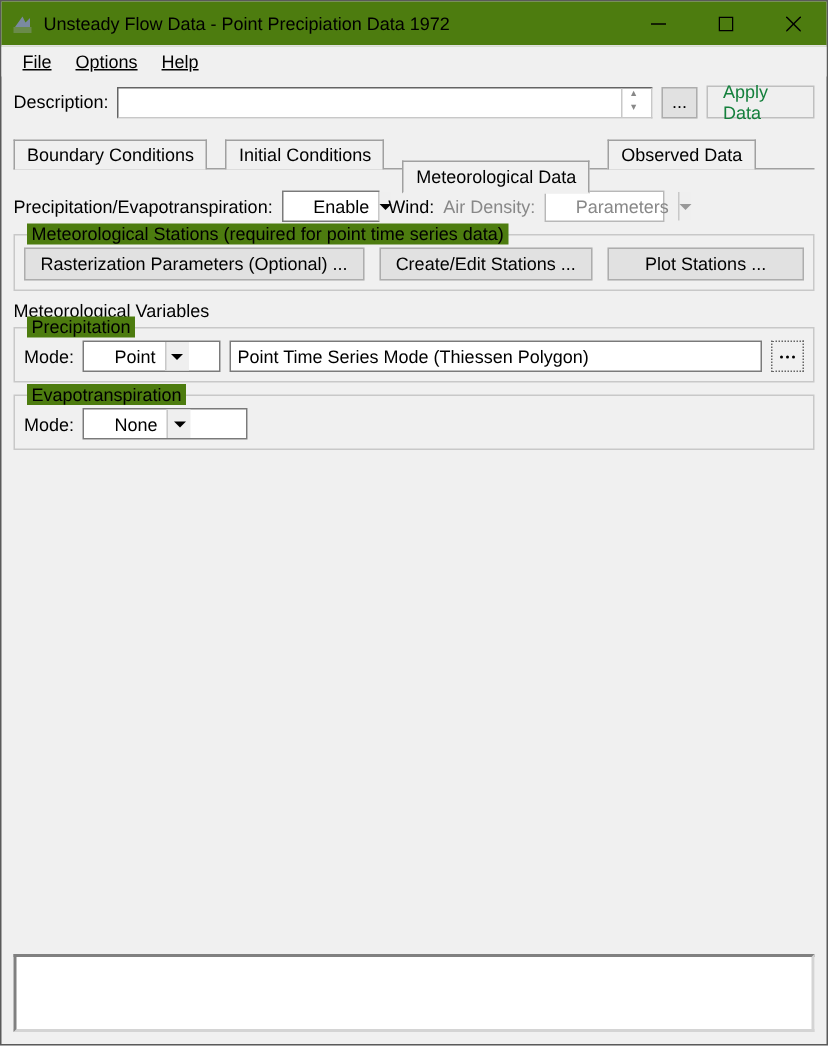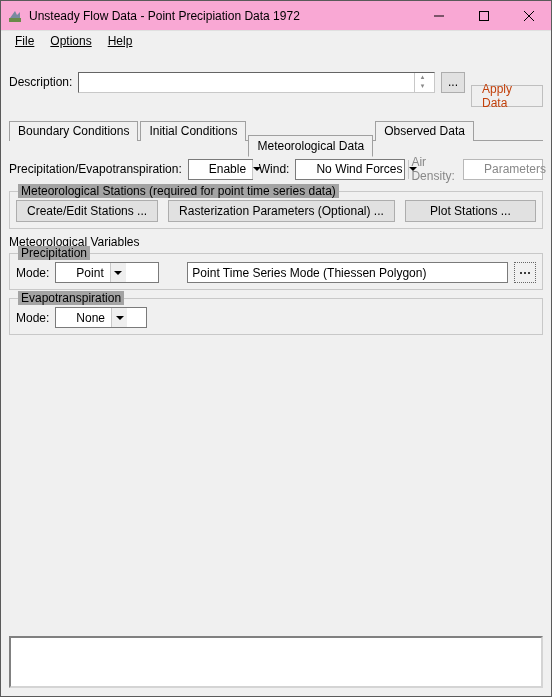--- a/index.html
+++ b/index.html
@@ -5,21 +5,21 @@
   * { box-sizing: border-box; font-family: "Segoe UI", Tahoma, sans-serif; font-size: 12px; }
   html, body { margin: 0; padding: 0; }
   .window {
     width: 552px; height: 697px;
     background: #f0f0f0;
     border: 1px solid #5a5a5a;
     display: flex; flex-direction: column;
     position: relative;
   }
   .titlebar {
-    height: 30px; background: #f9a8d4;
+    height: 30px; background: #4d7c0f;
     display: flex; align-items: center;
     border-bottom: 1px solid #e0e0e0;
     padding-left: 6px;
   }
   .titlebar-icon {
     width: 16px; height: 16px; margin-right: 6px;
     display: inline-flex; align-items: center; justify-content: center;
   }
   .titlebar-text { flex: 1; color: #000; }
   .titlebar-buttons { display: flex; }
@@ -55,27 +55,27 @@
   }
   .spinner span{
     flex:1; font-size:7px; line-height:1; text-align:center; color:#888;
   }
   .btn {
     background: #e1e1e1; border: 1px solid #adadad;
     height: 22px; padding: 0 10px;
     display: inline-flex; align-items: center; justify-content: center;
   }
   .btn.small { height: 21px; padding: 0 6px; min-width: 22px; }
-  .btn.disabled { color: #c2410c; background:#efefef; border-color:#bfbfbf;margin-top:28px; }
+  .btn.disabled { color: #15803d; background:#efefef; border-color:#bfbfbf; }
   .tabs {
     display: flex; align-items: flex-end;
     border-bottom: 1px solid #a0a0a0;
     margin-top: 8px;
     height: 22px;
-    gap: 2px;
+    gap: 12px;
   }
   .tab {
     border: 1px solid #a0a0a0;
     border-bottom: none;
     padding: 2px 8px 3px 8px;
     background: #f0f0f0;
     position: relative;
     top: 1px;
     color:#000;
   }
@@ -107,29 +107,29 @@
   }
   .label-disabled { color:#888; }
   .groupbox {
     border: 1px solid #c8c8c8;
     margin-top: 8px;
     padding: 8px 6px 6px 6px;
     position: relative;
   }
   .groupbox-title {
     position: absolute; top: -8px; left: 8px;
-    background: #a3a3a3; padding: 0 3px;
+    background: #4d7c0f; padding: 0 3px;
   }
   .station-btns { display:flex; gap:10px; }
   .station-btns .btn { flex:1; white-space:nowrap; }
   .section-label { margin-top:6px; }
   .precip-group .row, .evap-group .row { gap:6px; }
   .readonly-field {
     flex:1; background:#fff; border:1px solid #7a7a7a;
-    height:21px; padding:2px 4px; display:flex; align-items:center;margin-left:22px;
+    height:21px; padding:2px 4px; display:flex; align-items:center;
   }
   .dotted-btn {
     width:22px; height:21px; border:1px dotted #666;
     display:flex;align-items:center;justify-content:center;
     background:#f0f0f0;
   }
   .empty-fill { flex:1; }
   .status-area {
     border: 2px inset #d4d4d4;
     background:#fff;
@@ -203,51 +203,45 @@
 
       <div class="row controls-row">
         <span>Precipitation/Evapotranspiration:</span>
         <div class="select" style="width:65px">
           <span class="select-text">Enable</span>
           <span class="select-caret">
               <span class="caret-down"></span>
             </span>
         </div>
         <span>Wind:</span>
-        <div class="select" style="width:110px">
-          <span class="select-text">No Wind Forces</span>
-          <span class="select-caret">
-              <span class="caret-down"></span>
-            </span>
-        </div>
         <span class="label-disabled">Air Density:</span>
         <div class="select" style="width:80px;color:#888;border-color:#b8b8b8">
           <span class="select-text">Parameters</span>
           <span class="select-caret">
               <span class="caret-down" style="border-top-color:#999"></span>
             </span>
         </div>
       </div>
 
       <div class="groupbox">
         <div class="groupbox-title">Meteorological Stations (required for point time series data)</div>
         <div class="station-btns">
+          <div class="btn" style="flex:1.4">Rasterization Parameters (Optional) ...</div>
           <div class="btn">Create/Edit Stations ...</div>
-          <div class="btn" style="flex:1.4">Rasterization Parameters (Optional) ...</div>
           <div class="btn">Plot Stations ...</div>
         </div>
       </div>
 
       <div class="section-label">Meteorological Variables</div>
 
       <div class="groupbox precip-group" style="margin-top:4px">
         <div class="groupbox-title">Precipitation</div>
         <div class="row">
           <span>Mode:</span>
-          <div class="select" style="width:104px">
+          <div class="select" style="width:92px">
             <span class="select-text">Point</span>
             <span class="select-caret">
                 <span class="caret-down"></span>
               </span>
           </div>
           <div class="readonly-field">
             <span>Point Time Series Mode (Thiessen Polygon)</span>
           </div>
           <div class="dotted-btn">
             <svg width="12" height="8">
@@ -256,21 +250,21 @@
                 <circle cx="10" cy="4" r="1" fill="#000"></circle>
               </svg>
           </div>
         </div>
       </div>
 
       <div class="groupbox evap-group" style="margin-top:8px">
         <div class="groupbox-title">Evapotranspiration</div>
         <div class="row">
           <span>Mode:</span>
-          <div class="select" style="width:92px">
+          <div class="select" style="width:110px">
             <span class="select-text">None</span>
             <span class="select-caret">
                 <span class="caret-down"></span>
               </span>
           </div>
         </div>
       </div>
 
     </div>
 

